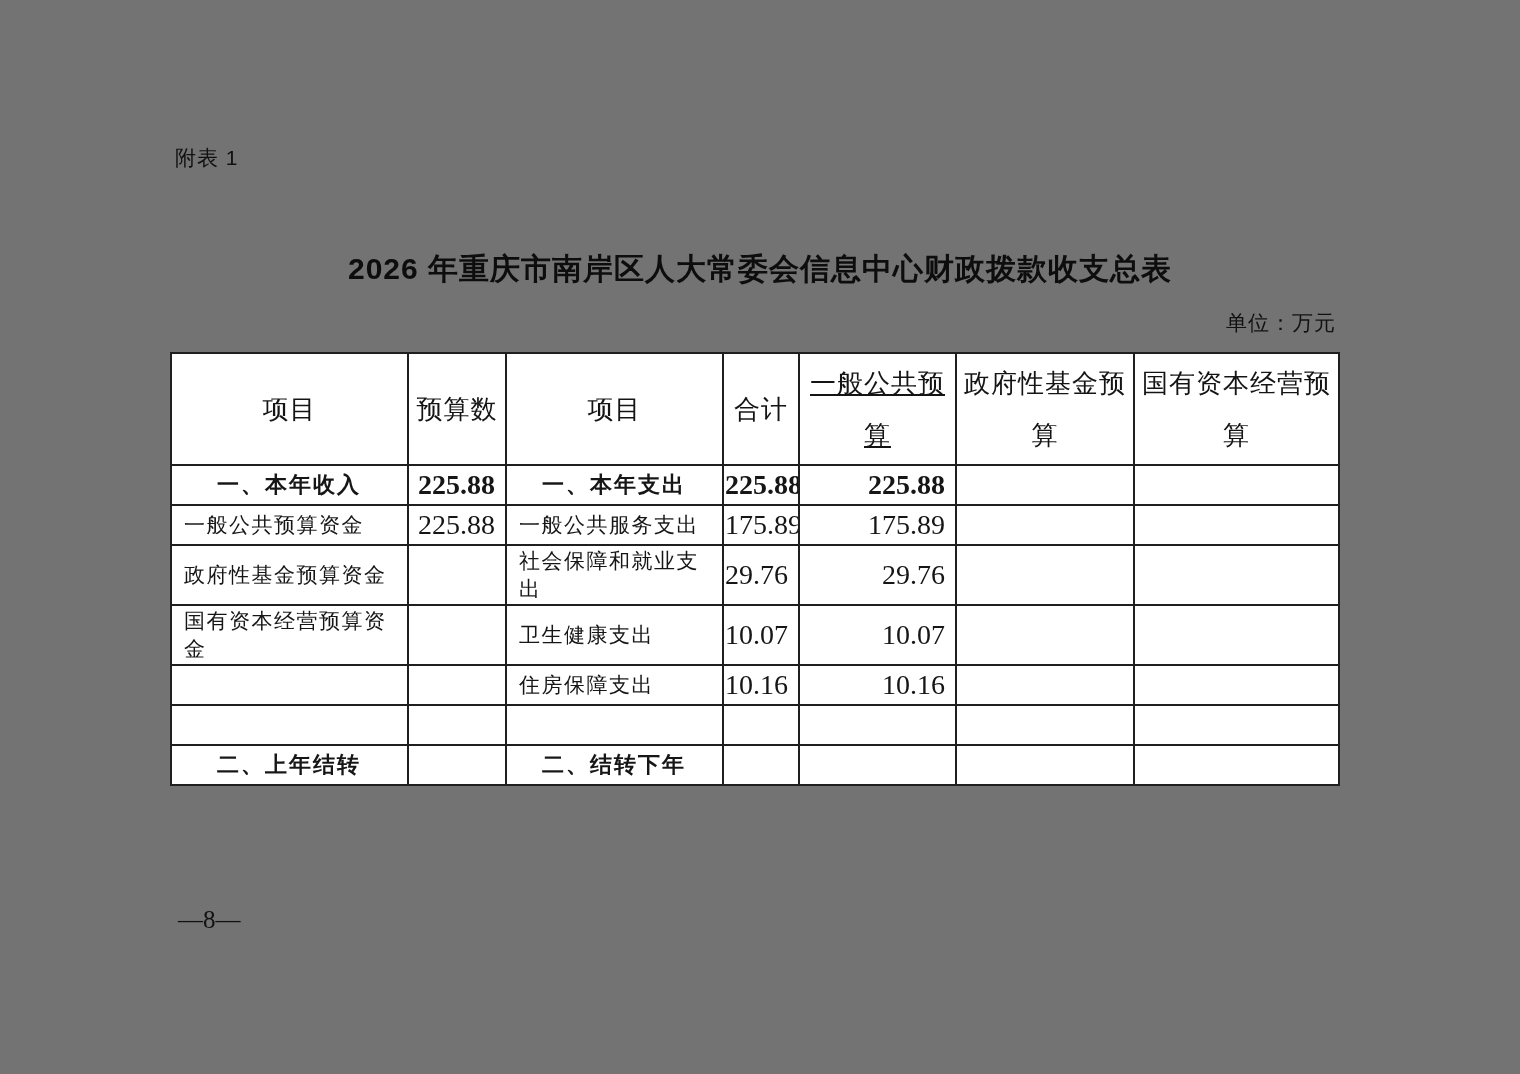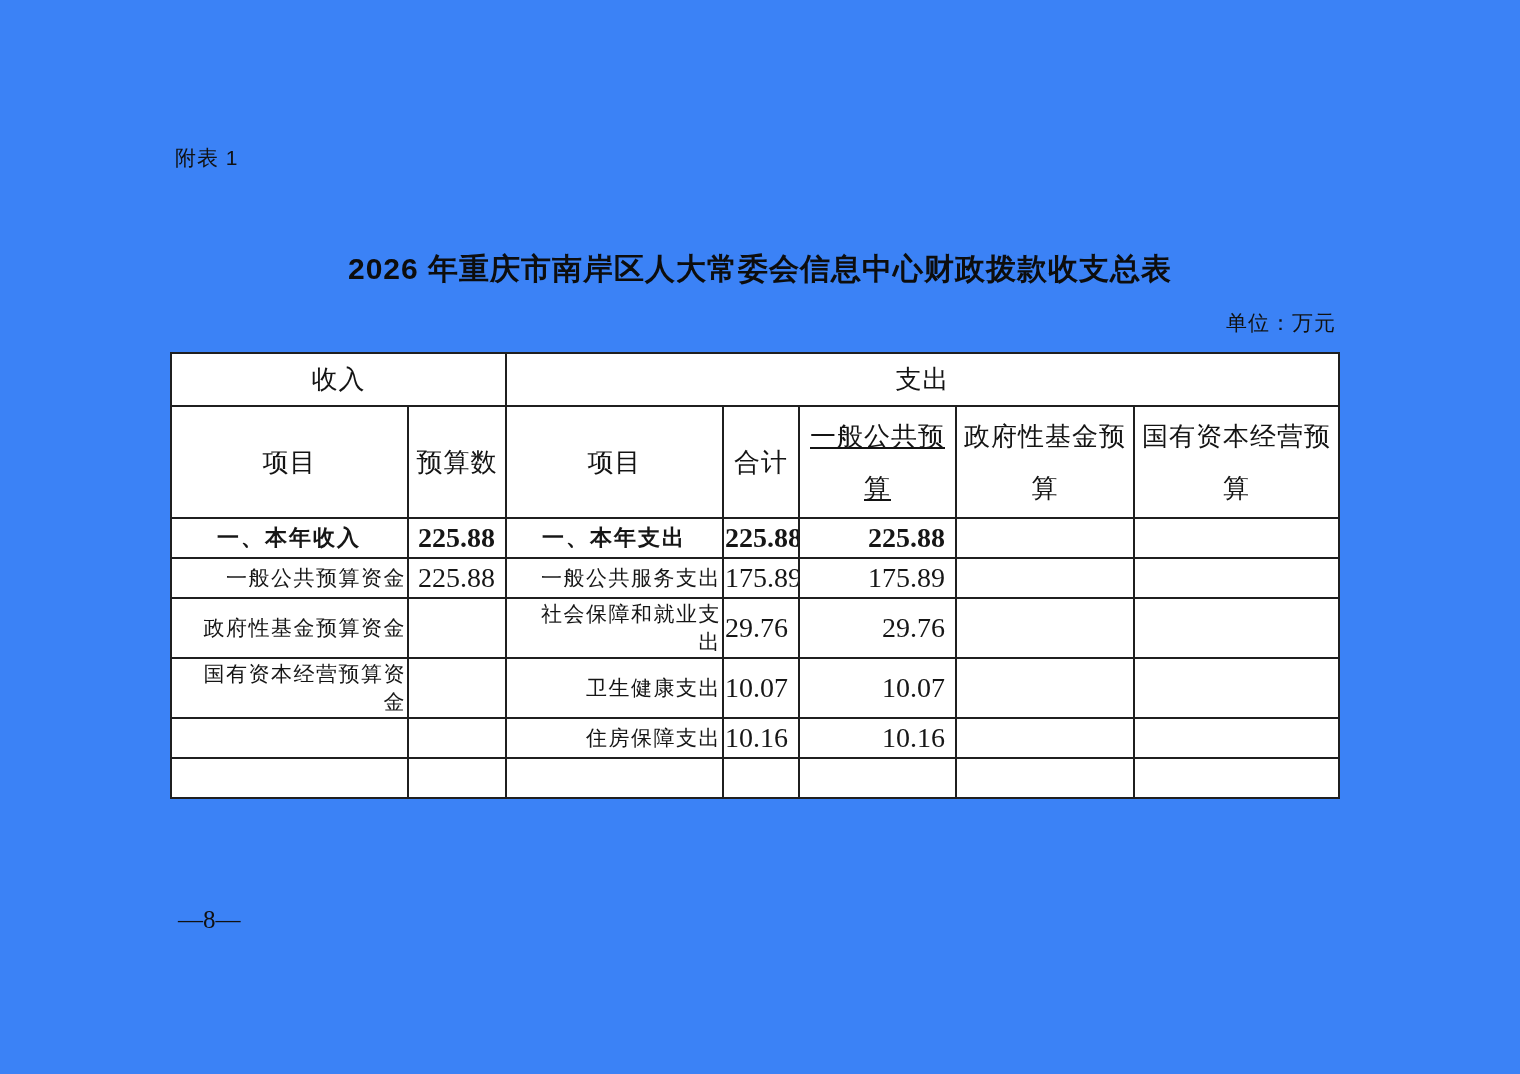--- a/index.html
+++ b/index.html
@@ -4,21 +4,21 @@
 <style>
   html, body {
     margin: 0;
     padding: 0;
     background: #ffffff;
   }
   .page {
     position: relative;
     width: 1520px;
     height: 1074px;
-    background: #3b82f6;
+    background: #737373;
     overflow: hidden;
     font-family: "Liberation Sans", sans-serif;
     color: #1a1a1a;
   }
   .annex-label {
     position: absolute;
     left: 175px;
     top: 144px;
     font-size: 21px;
     letter-spacing: 1px;
@@ -75,21 +75,21 @@
   th.pad-gf { padding: 0 6px; }
   th.pad-sc { padding: 0 6px; }
   
   tr.data-row { height: 40px; }
   .budget-table td {
     font-family: "Liberation Serif", serif;
     font-size: 21px;
     color: #161616;
   }
   td.item {
-    text-align: right;
+    text-align: left;
     padding-left: 12px;
     letter-spacing: 1.5px;
   }
   td.num {
     text-align: right;
     padding-right: 10px;
     font-size: 28px;
     letter-spacing: 0;
   }
   tr.summary-row td { font-weight: 700; }
@@ -124,24 +124,20 @@
       <col style="width:237px">
       <col style="width:98px">
       <col style="width:217px">
       <col style="width:76px">
       <col style="width:157px">
       <col style="width:178px">
       <col style="width:205px">
     </colgroup>
 
     <tbody>
-        <tr class="group-row">
-      <th colspan="2">收入</th>
-      <th colspan="5">支出</th>
-    </tr>
 
     <tr class="head-row">
       <th>项目</th>
       <th>预算数</th>
       <th>项目</th>
       <th>合计</th>
       <th class="pad-gp">一般公共预算</th>
       <th class="pad-gf">政府性基金预算</th>
       <th class="pad-sc">国有资本经营预算</th>
     </tr>
@@ -199,19 +195,28 @@
     <tr class="data-row">
       <td class="item"></td>
       <td class="num"></td>
       <td class="item"></td>
       <td class="num"></td>
       <td class="num"></td>
       <td class="num"></td>
       <td class="num"></td>
     </tr>
 
+    <tr class="data-row summary-row">
+      <td class="item">二、上年结转</td>
+      <td class="num"></td>
+      <td class="item">二、结转下年</td>
+      <td class="num"></td>
+      <td class="num"></td>
+      <td class="num"></td>
+      <td class="num"></td>
+    </tr>
 
   </tbody>
     </table>
 
   <div class="page-number">—8—</div>
 
 </div>
 
 </body></html>

